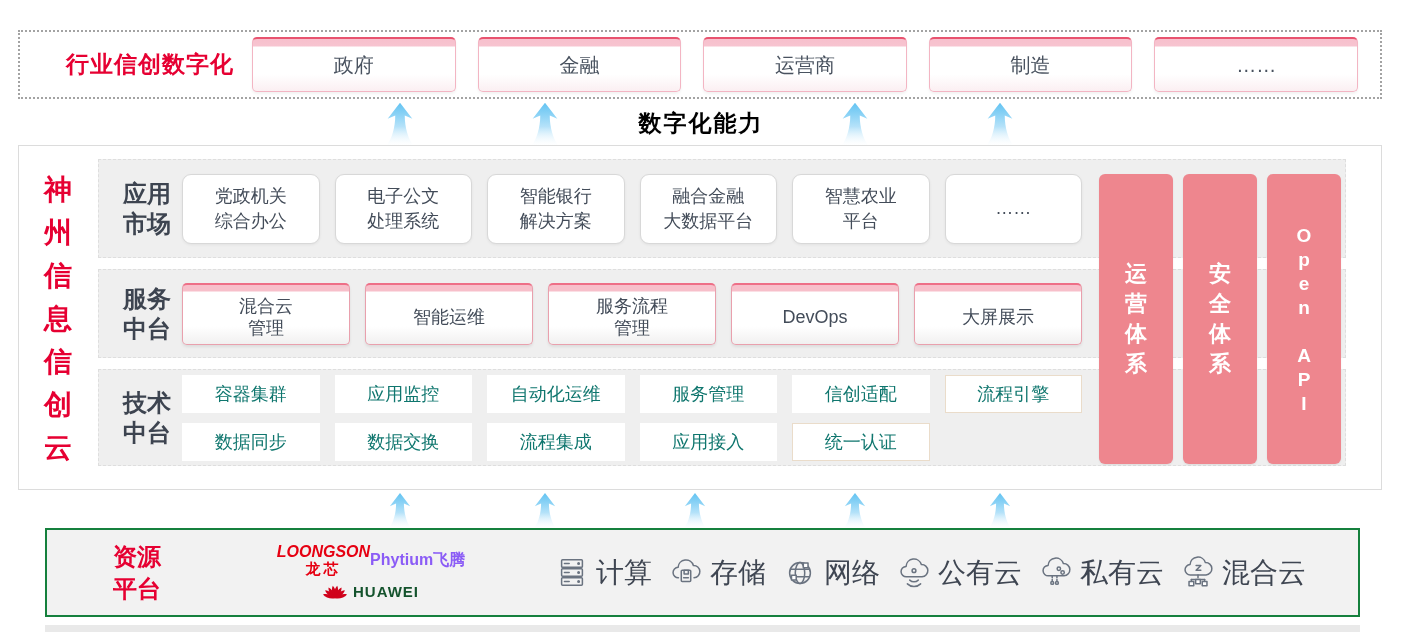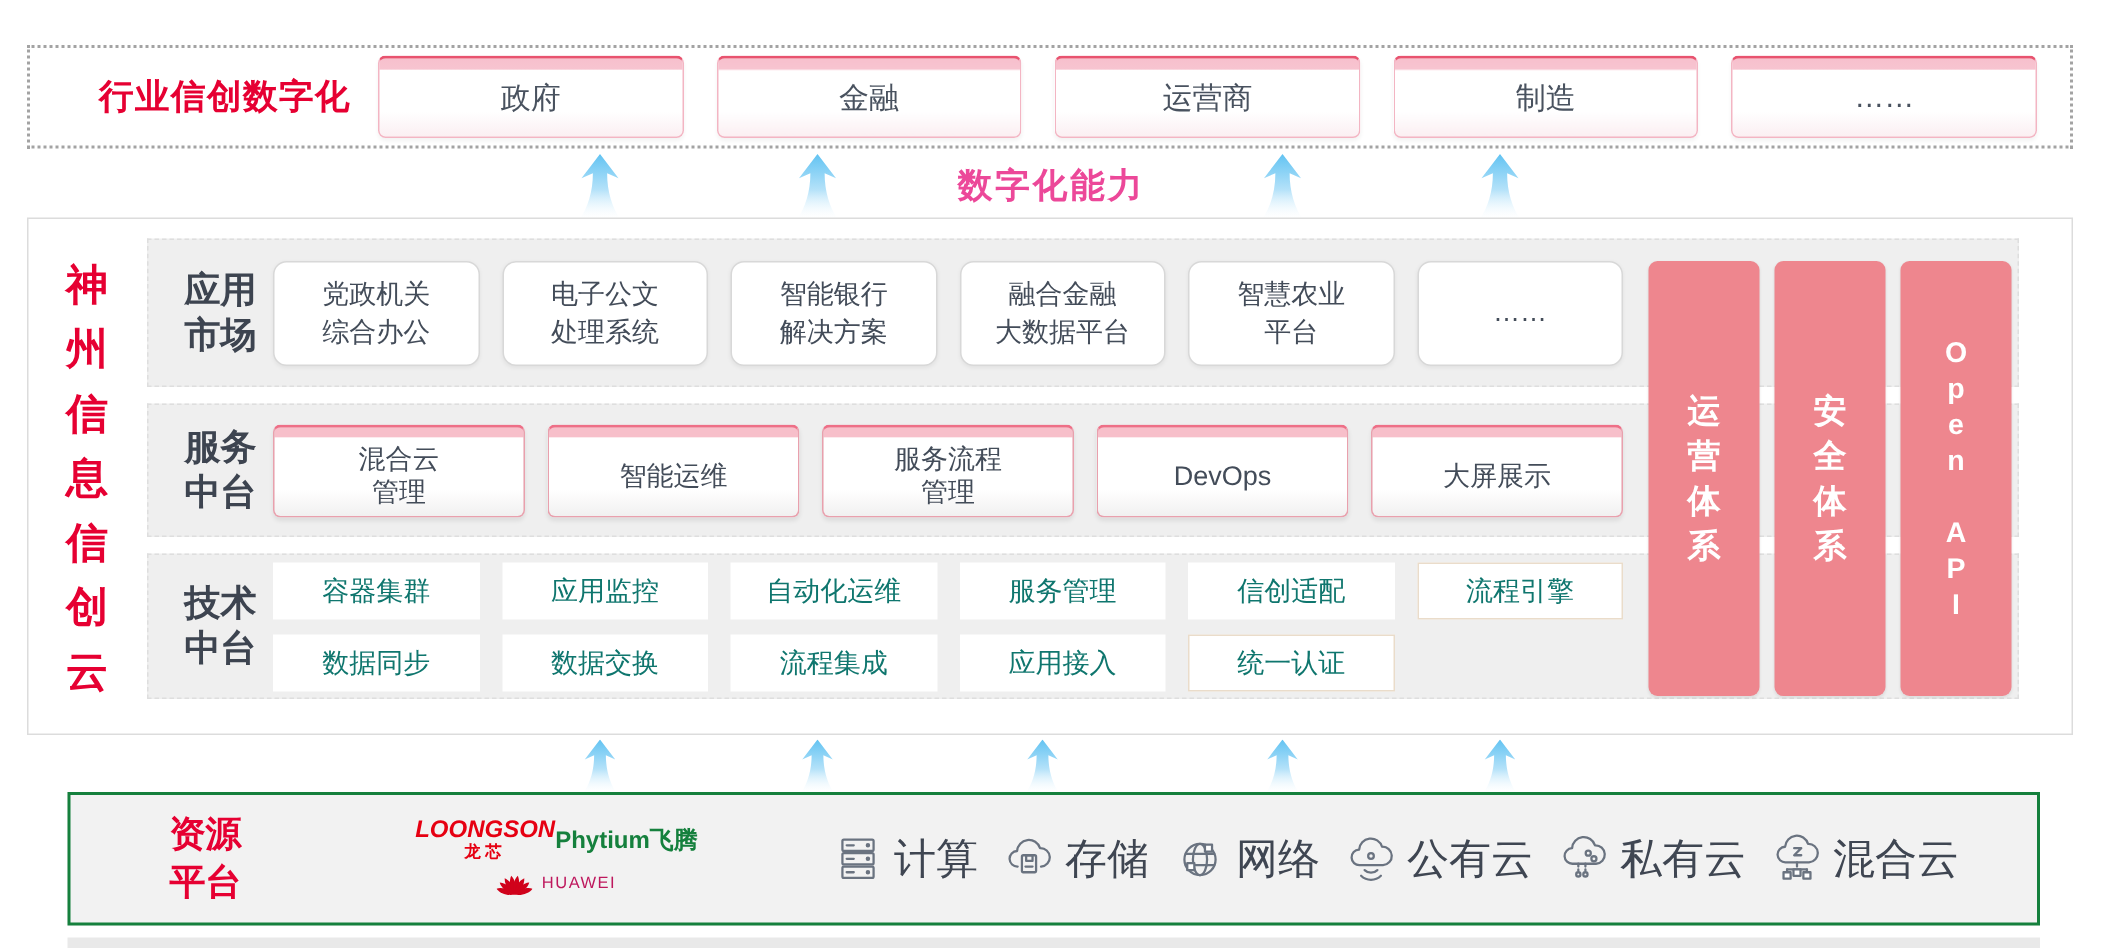--- a/index.html
+++ b/index.html
@@ -21,21 +21,21 @@
     border:1px solid #f3b5c3;border-top:2px solid #e8536f;
     background:linear-gradient(180deg,#f7c0cd 0px,#f7c4d0 7px,#ffffff 8px,#ffffff 68%,#fbeff2 100%);
     display:flex;align-items:center;justify-content:center;
     font-size:20px;color:#49525f;box-shadow:0 2px 3px rgba(0,0,0,.05);
   }
   
   .up-arrow{position:absolute;width:38px;height:45px;}
   .up-arrow.small{height:36px;}
   .cap-label{
     position:absolute;top:108px;left:0;right:0;text-align:center;
-    font-size:23px;font-weight:bold;color:#ec4899;letter-spacing:2px;
+    font-size:23px;font-weight:bold;color:#000000;letter-spacing:2px;
   }
   
   .main-box{
     position:absolute;left:18px;top:145px;width:1364px;height:345px;
     border:1px solid #dcdcdc;background:#fff;box-sizing:border-box;
   }
   .v-title{
     position:absolute;left:22px;top:25px;height:296px;width:34px;
     display:flex;flex-direction:column;justify-content:space-between;align-items:center;
     font-size:28px;font-weight:bold;color:#e60032;
@@ -91,23 +91,23 @@
   
   .bottom-panel{
     position:absolute;left:45px;top:528px;width:1315px;height:89px;box-sizing:border-box;
     background:#f2f2f2;border:2px solid #15803d;display:flex;align-items:center;
   }
   .res-label{flex:none;margin-left:66px;font-size:24px;font-weight:bold;color:#e60032;line-height:1.3;}
   .logos{flex:none;margin-left:92px;width:236px;text-align:center;}
   .logo-row{display:flex;align-items:center;justify-content:center;}
   .logo-row + .logo-row{margin-top:5px;gap:6px;}
   .loongson{color:#e60012;font-weight:bold;font-style:italic;font-size:16px;line-height:1;}
-  .loongson small{display:block;font-size:11px;font-style:normal;letter-spacing:3px;margin-top:1px;}
-  .phytium{color:#15803d;font-weight:bold;font-size:16px;}
-  .huawei-text{color:#be185d;font-weight:normal;font-size:11px;letter-spacing:1px;}
+  .loongson small{display:block;font-size:15px;font-style:normal;letter-spacing:3px;margin-top:1px;}
+  .phytium{color:#8b5cf6;font-weight:bold;font-size:16px;}
+  .huawei-text{color:#14532d;font-weight:bold;font-size:15px;letter-spacing:1px;}
   .resources{flex:1;display:flex;justify-content:space-between;align-items:center;margin:0 52px 0 66px;}
   .res-item{display:flex;align-items:center;gap:7px;font-size:28px;color:#3f4652;}
   .res-item svg{flex:none;}
   .bottom-strip{position:absolute;left:45px;top:625px;width:1315px;height:7px;background:#e9e9e9;}
   .icon-svg{stroke:#6a7380;stroke-width:1.6;fill:none;stroke-linecap:round;stroke-linejoin:round;}
 </style>
 </head>
 <body>
 
 <svg width="0" height="0" style="position:absolute">

